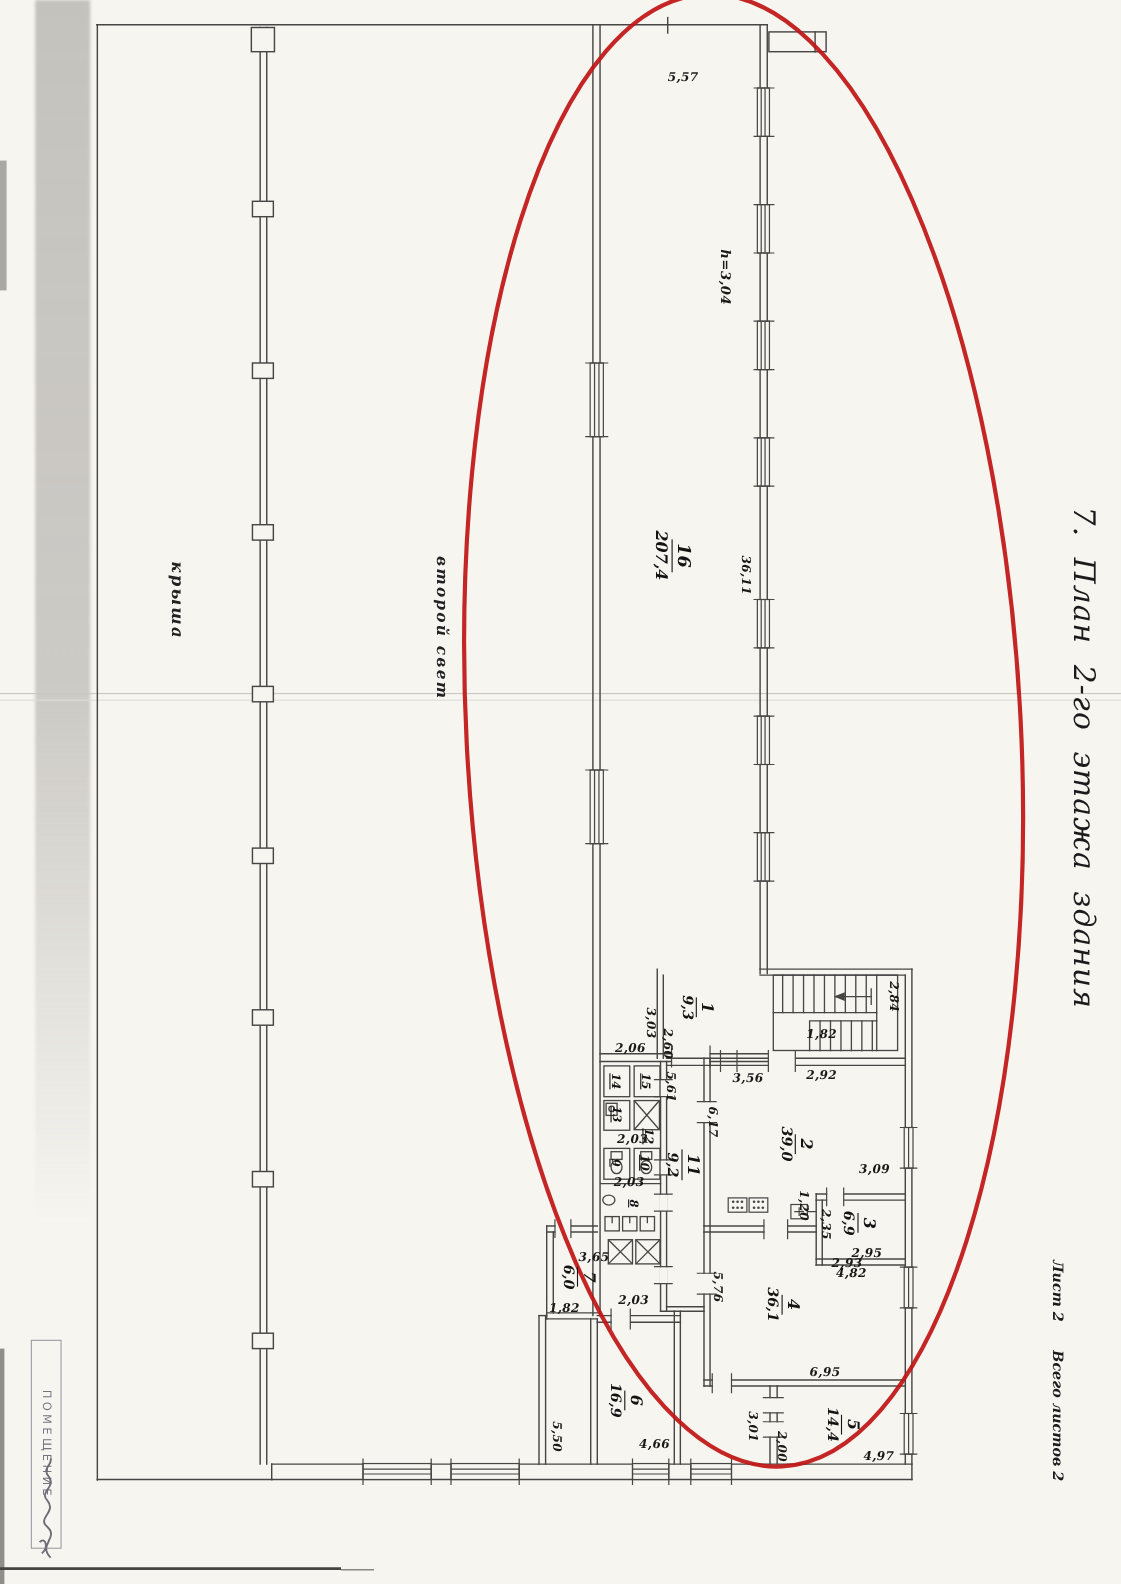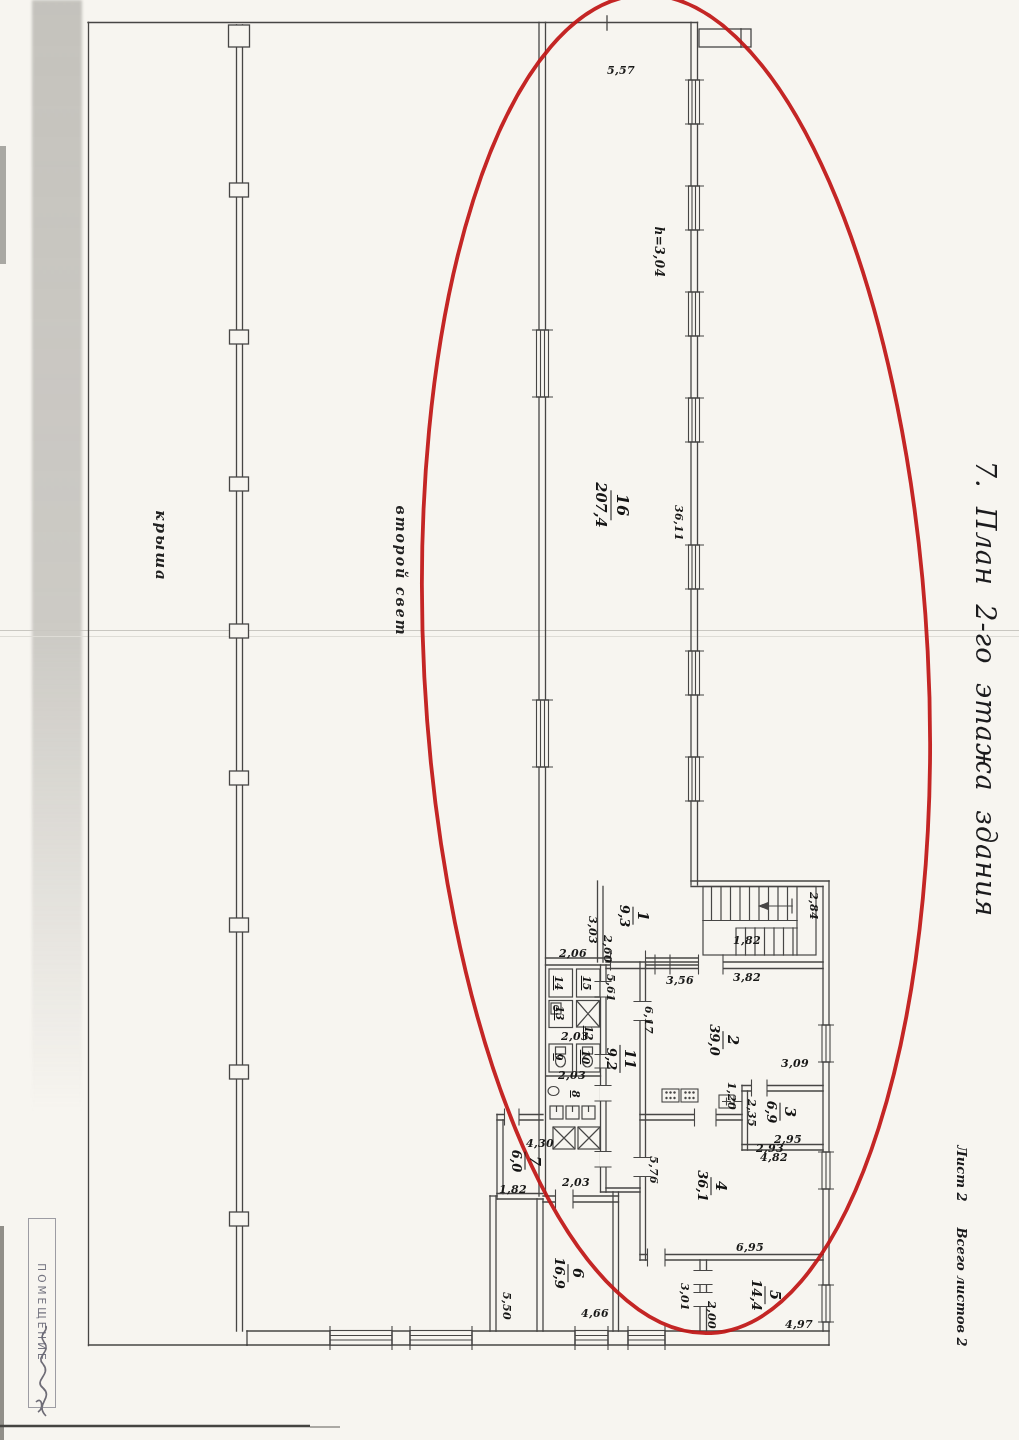--- a/index.html
+++ b/index.html
@@ -321,37 +321,37 @@
   <div class="room-num" style="left:559px;top:983px;">14</div>
   <div class="room-num" style="left:587px;top:983px;">15</div>
 
   <div class="lbl dim" style="left:621px;top:70px;">5,57</div>
   <div class="lbl dim v" style="left:678px;top:523px;">36,11</div>
   <div class="lbl dim v" style="left:592px;top:930px;">3,03</div>
   <div class="lbl dim v" style="left:607px;top:949px;">2,60</div>
   <div class="lbl dim" style="left:680px;top:949px;margin-top:31px;">3,56</div>
   <div class="lbl dim" style="left:747px;top:940px;">1,82</div>
   <div class="lbl dim v" style="left:813px;top:906px;">2,84</div>
-  <div class="lbl dim" style="left:747px;top:977px;">3,82</div>
+  <div class="lbl dim" style="left:747px;top:977px;">2,92</div>
   <div class="lbl dim v" style="left:648px;top:1020px;">6,17</div>
   <div class="lbl dim" style="left:795px;top:1063px;font-style:italic;">3,09</div>
   <div class="lbl dim v" style="left:731px;top:1096px;">1,20</div>
   <div class="lbl dim v" style="left:751px;top:1113px;">2,35</div>
   <div class="lbl dim" style="left:788px;top:1139px;text-align:center;">2,95</div>
   <div class="lbl dim" style="left:770px;top:1148px;">2,93</div>
   <div class="lbl dim" style="left:774px;top:1157px;">4,82</div>
   <div class="lbl dim v" style="left:653px;top:1170px;">5,76</div>
   <div class="lbl dim" style="left:750px;top:1247px;">6,95</div>
   <div class="lbl dim" style="left:799px;top:1324px;">4,97</div>
   <div class="lbl dim v" style="left:684px;top:1297px;">3,01</div>
   <div class="lbl dim v" style="left:711px;top:1315px;">2,00</div>
   <div class="lbl dim" style="left:595px;top:1313px;">4,66</div>
   <div class="lbl dim v" style="left:506px;top:1306px;">5,50</div>
   <div class="lbl dim" style="left:513px;top:1189px;">1,82</div>
-  <div class="lbl dim" style="left:540px;top:1143px;">4,30</div>
+  <div class="lbl dim" style="left:540px;top:1143px;">3,65</div>
   <div class="lbl dim" style="left:573px;top:953px;">2,06</div>
   <div class="lbl dim" style="left:575px;top:1036px;">2,03</div>
   <div class="lbl dim" style="left:572px;top:1075px;">2,03</div>
   <div class="lbl dim" style="left:576px;top:1182px;">2,03</div>
   <div class="lbl dim v" style="left:610px;top:988px;">5,61</div>
 
   <div class="doc-title">7. План 2-го этажа здания</div>
   <div class="sheet-line">
     <span>Лист 2</span>
     <span>Всего листов 2</span>

